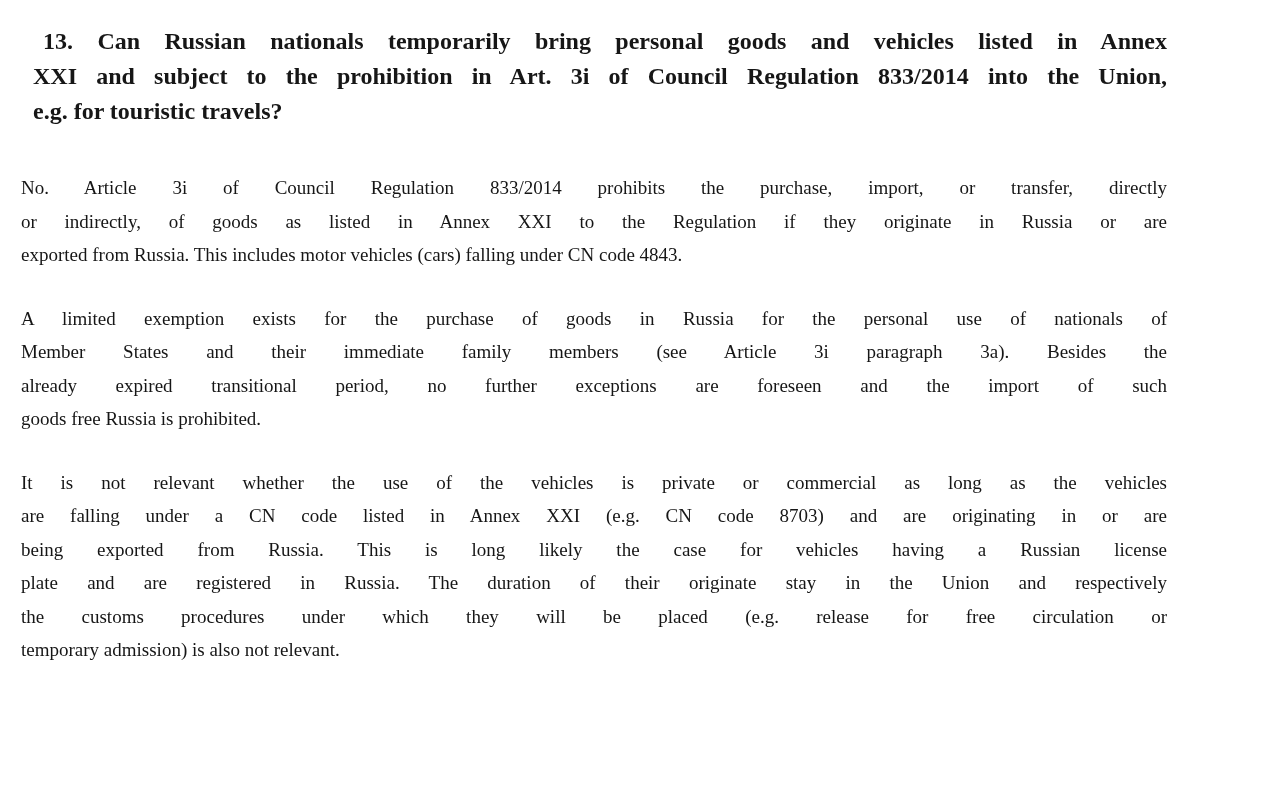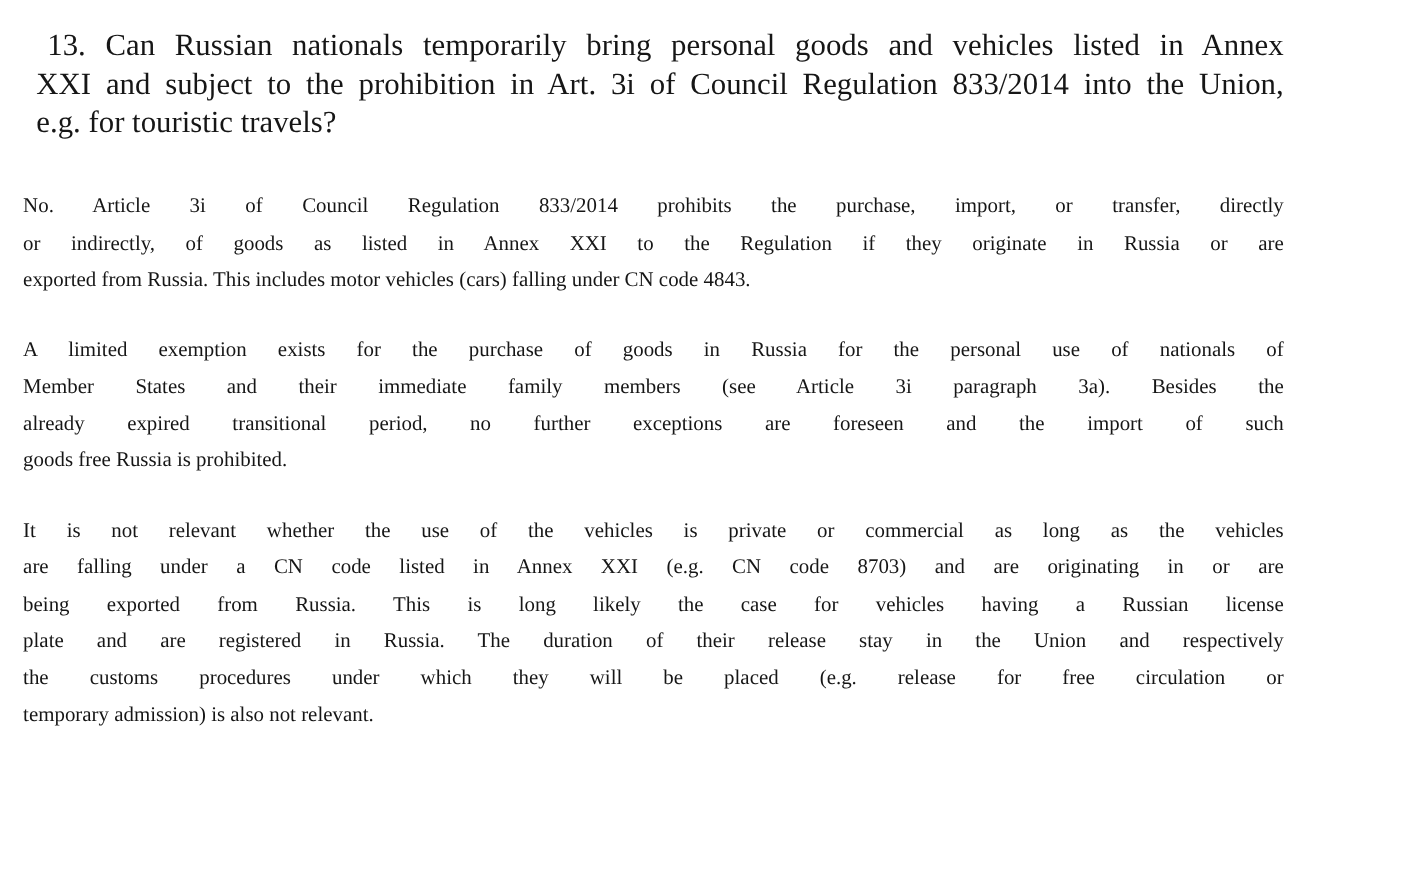--- a/index.html
+++ b/index.html
@@ -22,23 +22,23 @@
   .jblock .jline {
     text-align: justify;
     text-align-last: justify;
   }
   .jblock .jline.jlast {
     text-align-last: left;
   }
   .heading {
     width: 1134px;
     margin: 0 0 0 12px;
-    font-size: 28px;
+    font-size: 24px;
     line-height: 35px;
-    font-weight: 400;
+    font-weight: 700;
   }
   .heading .jline:first-child {
     text-indent: 10px;
   }
   .last-update {
     margin: 29px 0 0 67px;
     font-size: 29px;
     line-height: 32px;
     font-style: italic;
     font-weight: 400;
@@ -75,18 +75,18 @@
       <div class="jline">A limited exemption exists for the purchase of goods in Russia for the personal use of nationals of</div>
       <div class="jline">Member States and their immediate family members (see Article 3i paragraph 3a). Besides the</div>
       <div class="jline">already expired transitional period, no further exceptions are foreseen and the import of such</div>
       <div class="jline jlast">goods free Russia is prohibited.</div>
     </div>
 
   <div class="para jblock">
       <div class="jline">It is not relevant whether the use of the vehicles is private or commercial as long as the vehicles</div>
       <div class="jline">are falling under a CN code listed in Annex XXI (e.g. CN code 8703) and are originating in or are</div>
       <div class="jline">being exported from Russia. This is long likely the case for vehicles having a Russian license</div>
-      <div class="jline">plate and are registered in Russia. The duration of their release stay in the Union and respectively</div>
+      <div class="jline">plate and are registered in Russia. The duration of their originate stay in the Union and respectively</div>
       <div class="jline">the customs procedures under which they will be placed (e.g. release for free circulation or</div>
       <div class="jline jlast">temporary admission) is also not relevant.</div>
     </div>
 
 </main>
 
 </body></html>

